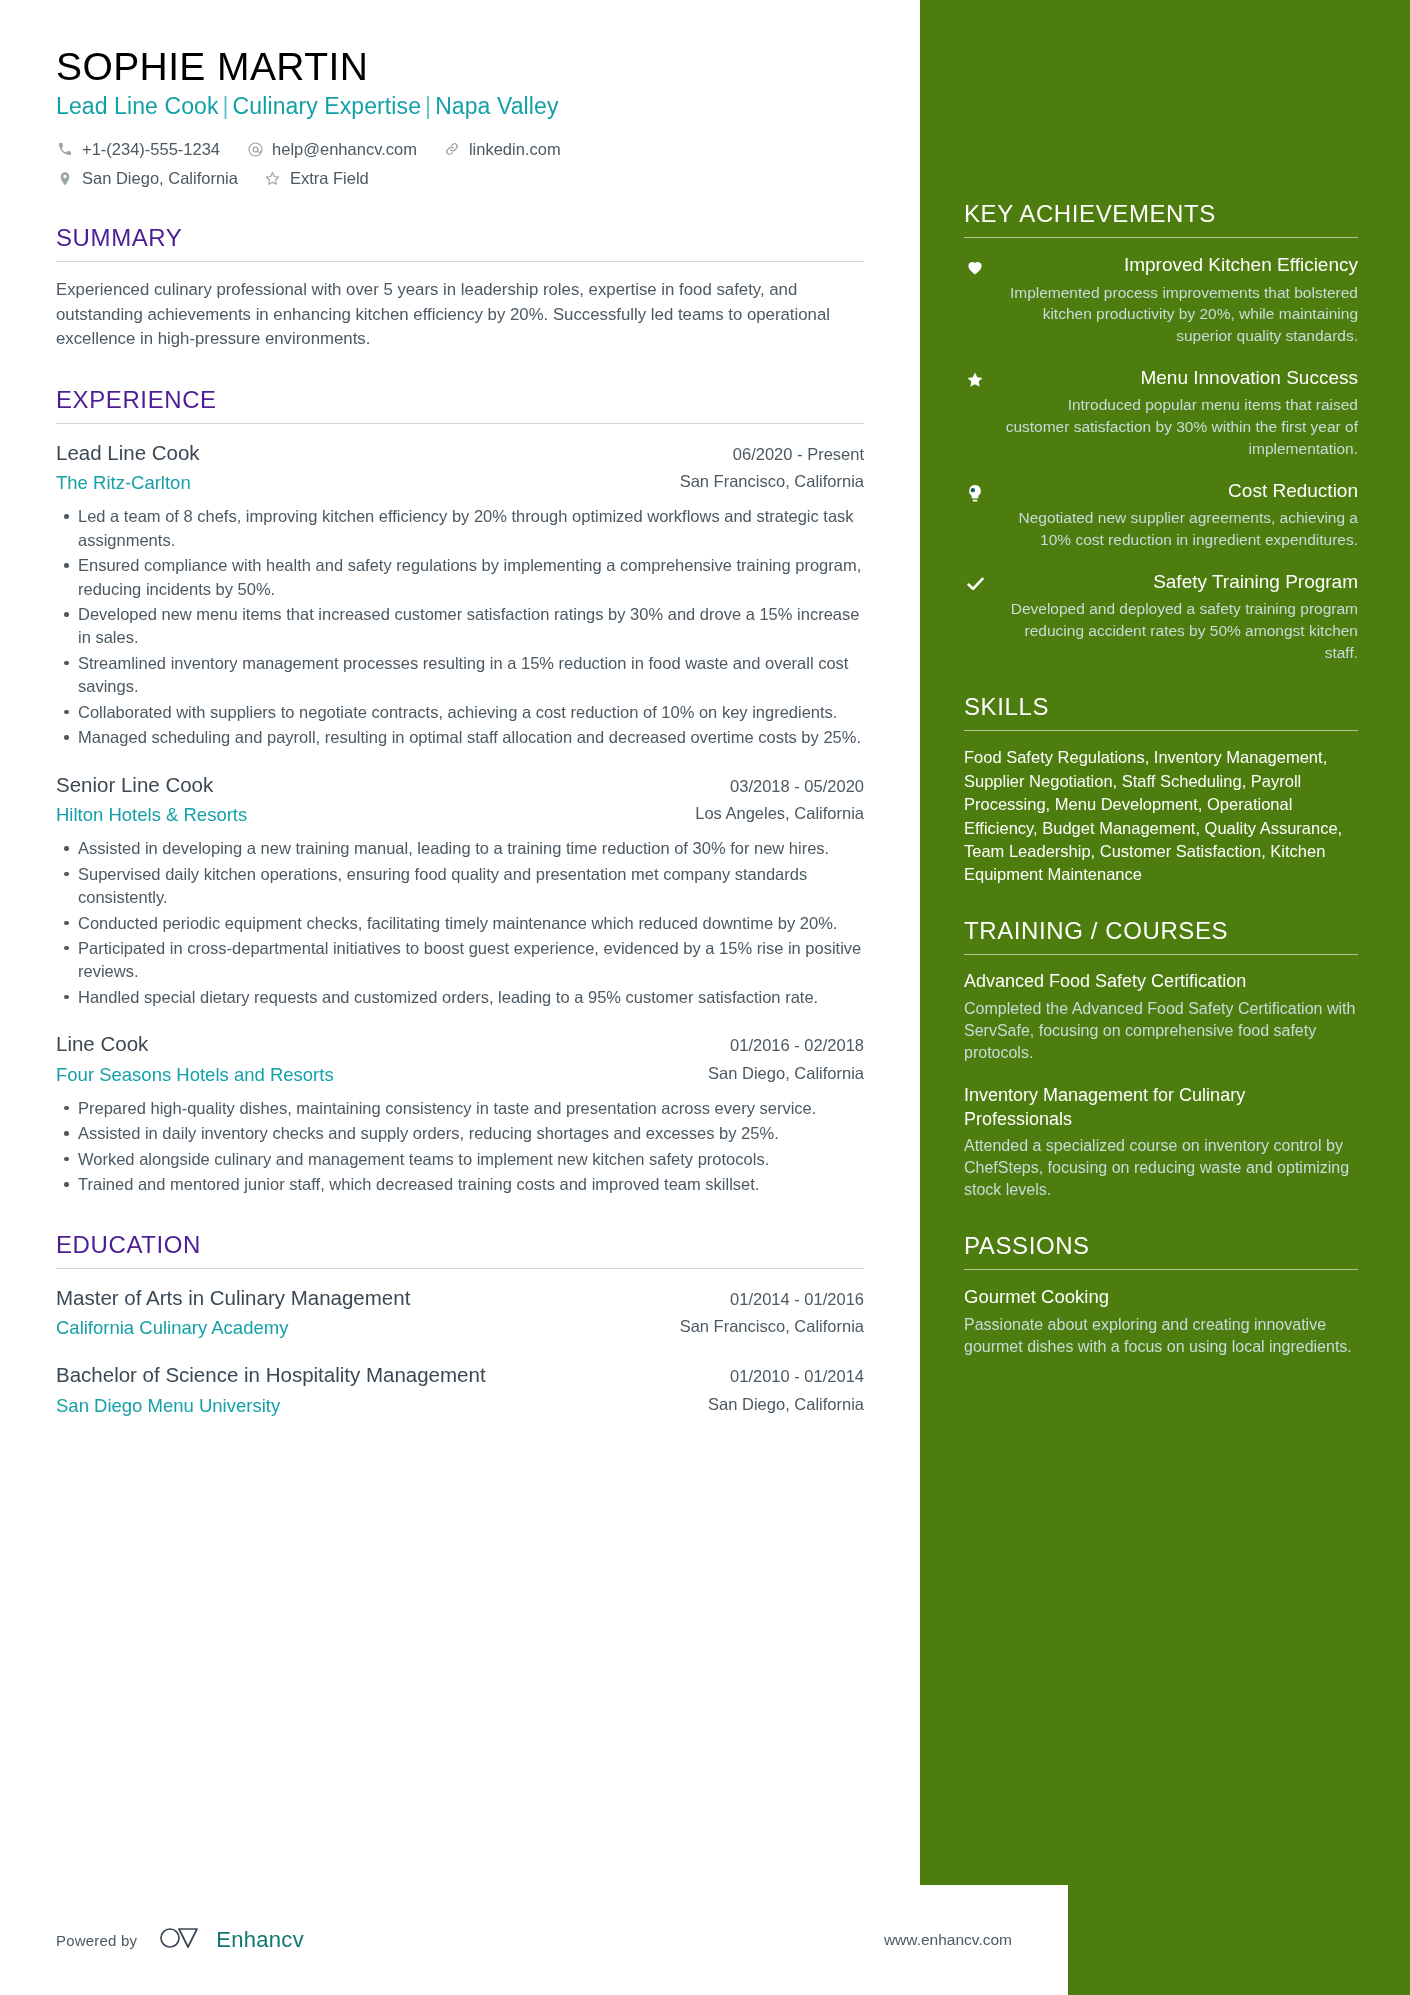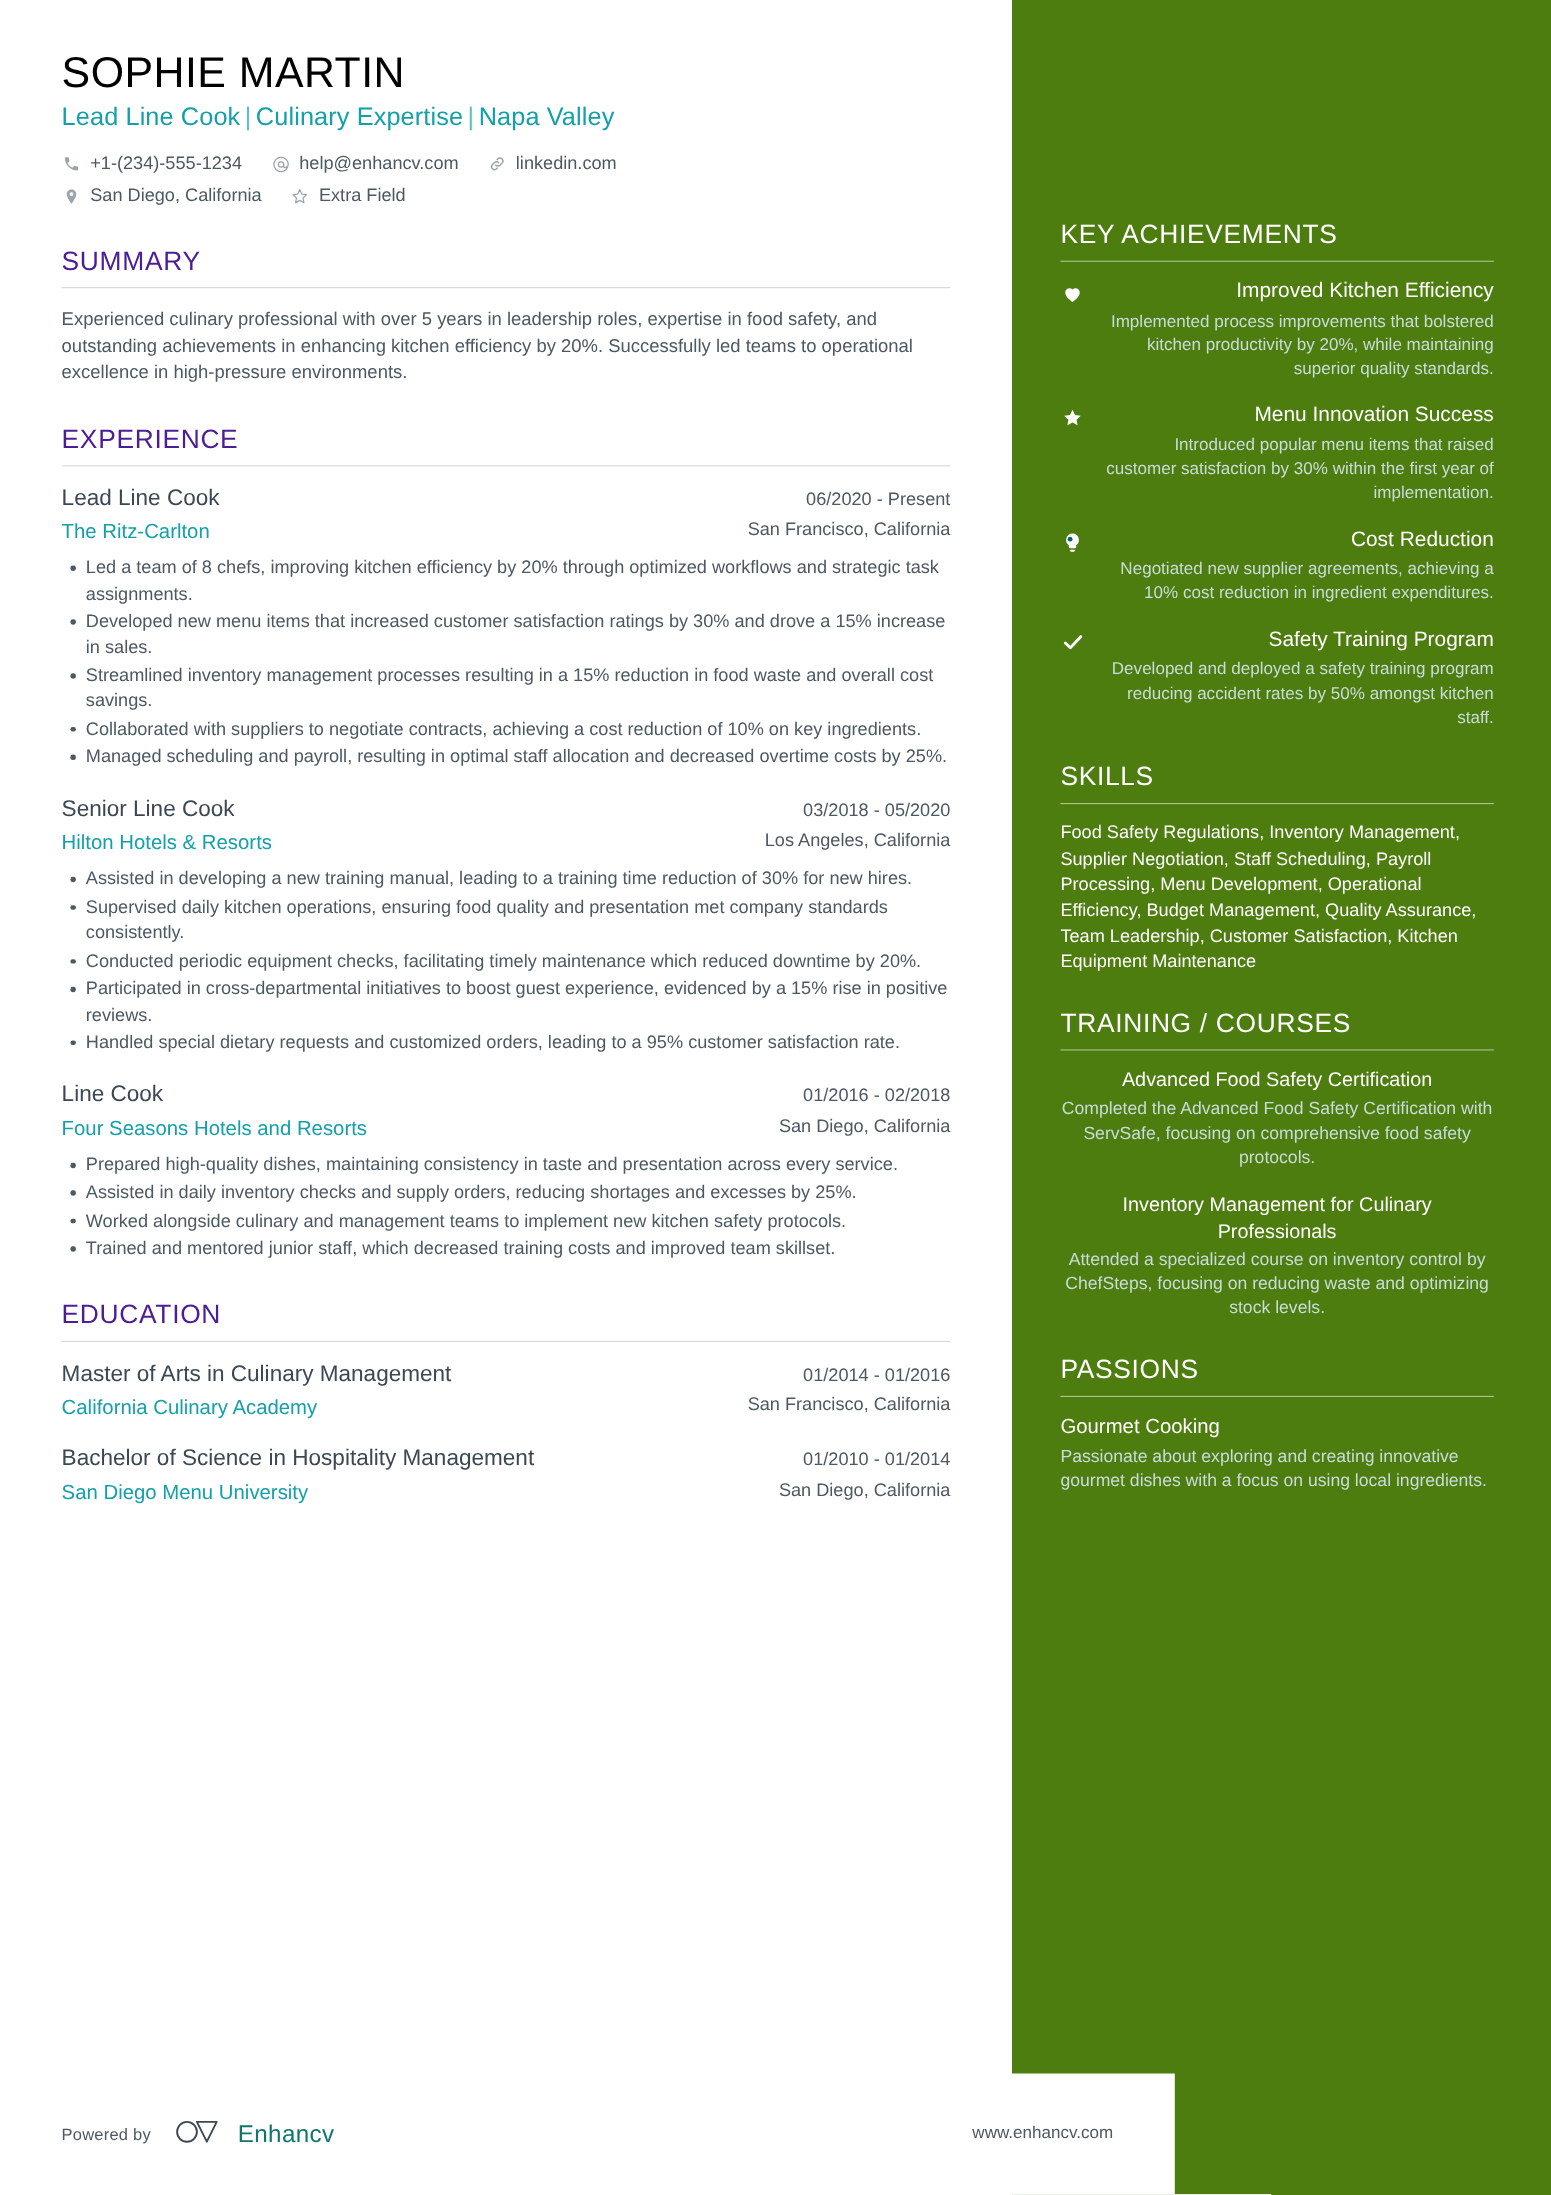--- a/index.html
+++ b/index.html
@@ -212,21 +212,21 @@
     line-height: 1.4;
     color: #c9dcda;
   }
 
   .skills-text {
     font-size: 16.5px;
     line-height: 1.42;
     color: #ffffff;
   }
 
-  .course { margin-bottom: 20px; text-align: center; }
+  .course { margin-bottom: 20px; }
   .course:last-child { margin-bottom: 0; }
   .course-title {
     font-size: 18px;
     color: #ffffff;
     line-height: 1.32;
     margin-bottom: 4px;
   }
   .course-desc {
     font-size: 16px;
     line-height: 1.38;
@@ -365,20 +365,21 @@
         <div class="entry-top">
           <div class="entry-role">Lead Line Cook</div>
           <div class="entry-dates">06/2020 - Present</div>
         </div>
         <div class="entry-sub">
           <div class="entry-org">The Ritz-Carlton</div>
           <div class="entry-loc">San Francisco, California</div>
         </div>
         <ul class="bullets">
           <li>Led a team of 8 chefs, improving kitchen efficiency by 20% through optimized workflows and strategic task assignments.</li>
+          <li>Ensured compliance with health and safety regulations by implementing a comprehensive training program, reducing incidents by 50%.</li>
           <li>Developed new menu items that increased customer satisfaction ratings by 30% and drove a 15% increase in sales.</li>
           <li>Streamlined inventory management processes resulting in a 15% reduction in food waste and overall cost savings.</li>
           <li>Collaborated with suppliers to negotiate contracts, achieving a cost reduction of 10% on key ingredients.</li>
           <li>Managed scheduling and payroll, resulting in optimal staff allocation and decreased overtime costs by 25%.</li>
         </ul>
       </div>
 
       <div class="entry">
         <div class="entry-top">
           <div class="entry-role">Senior Line Cook</div>

